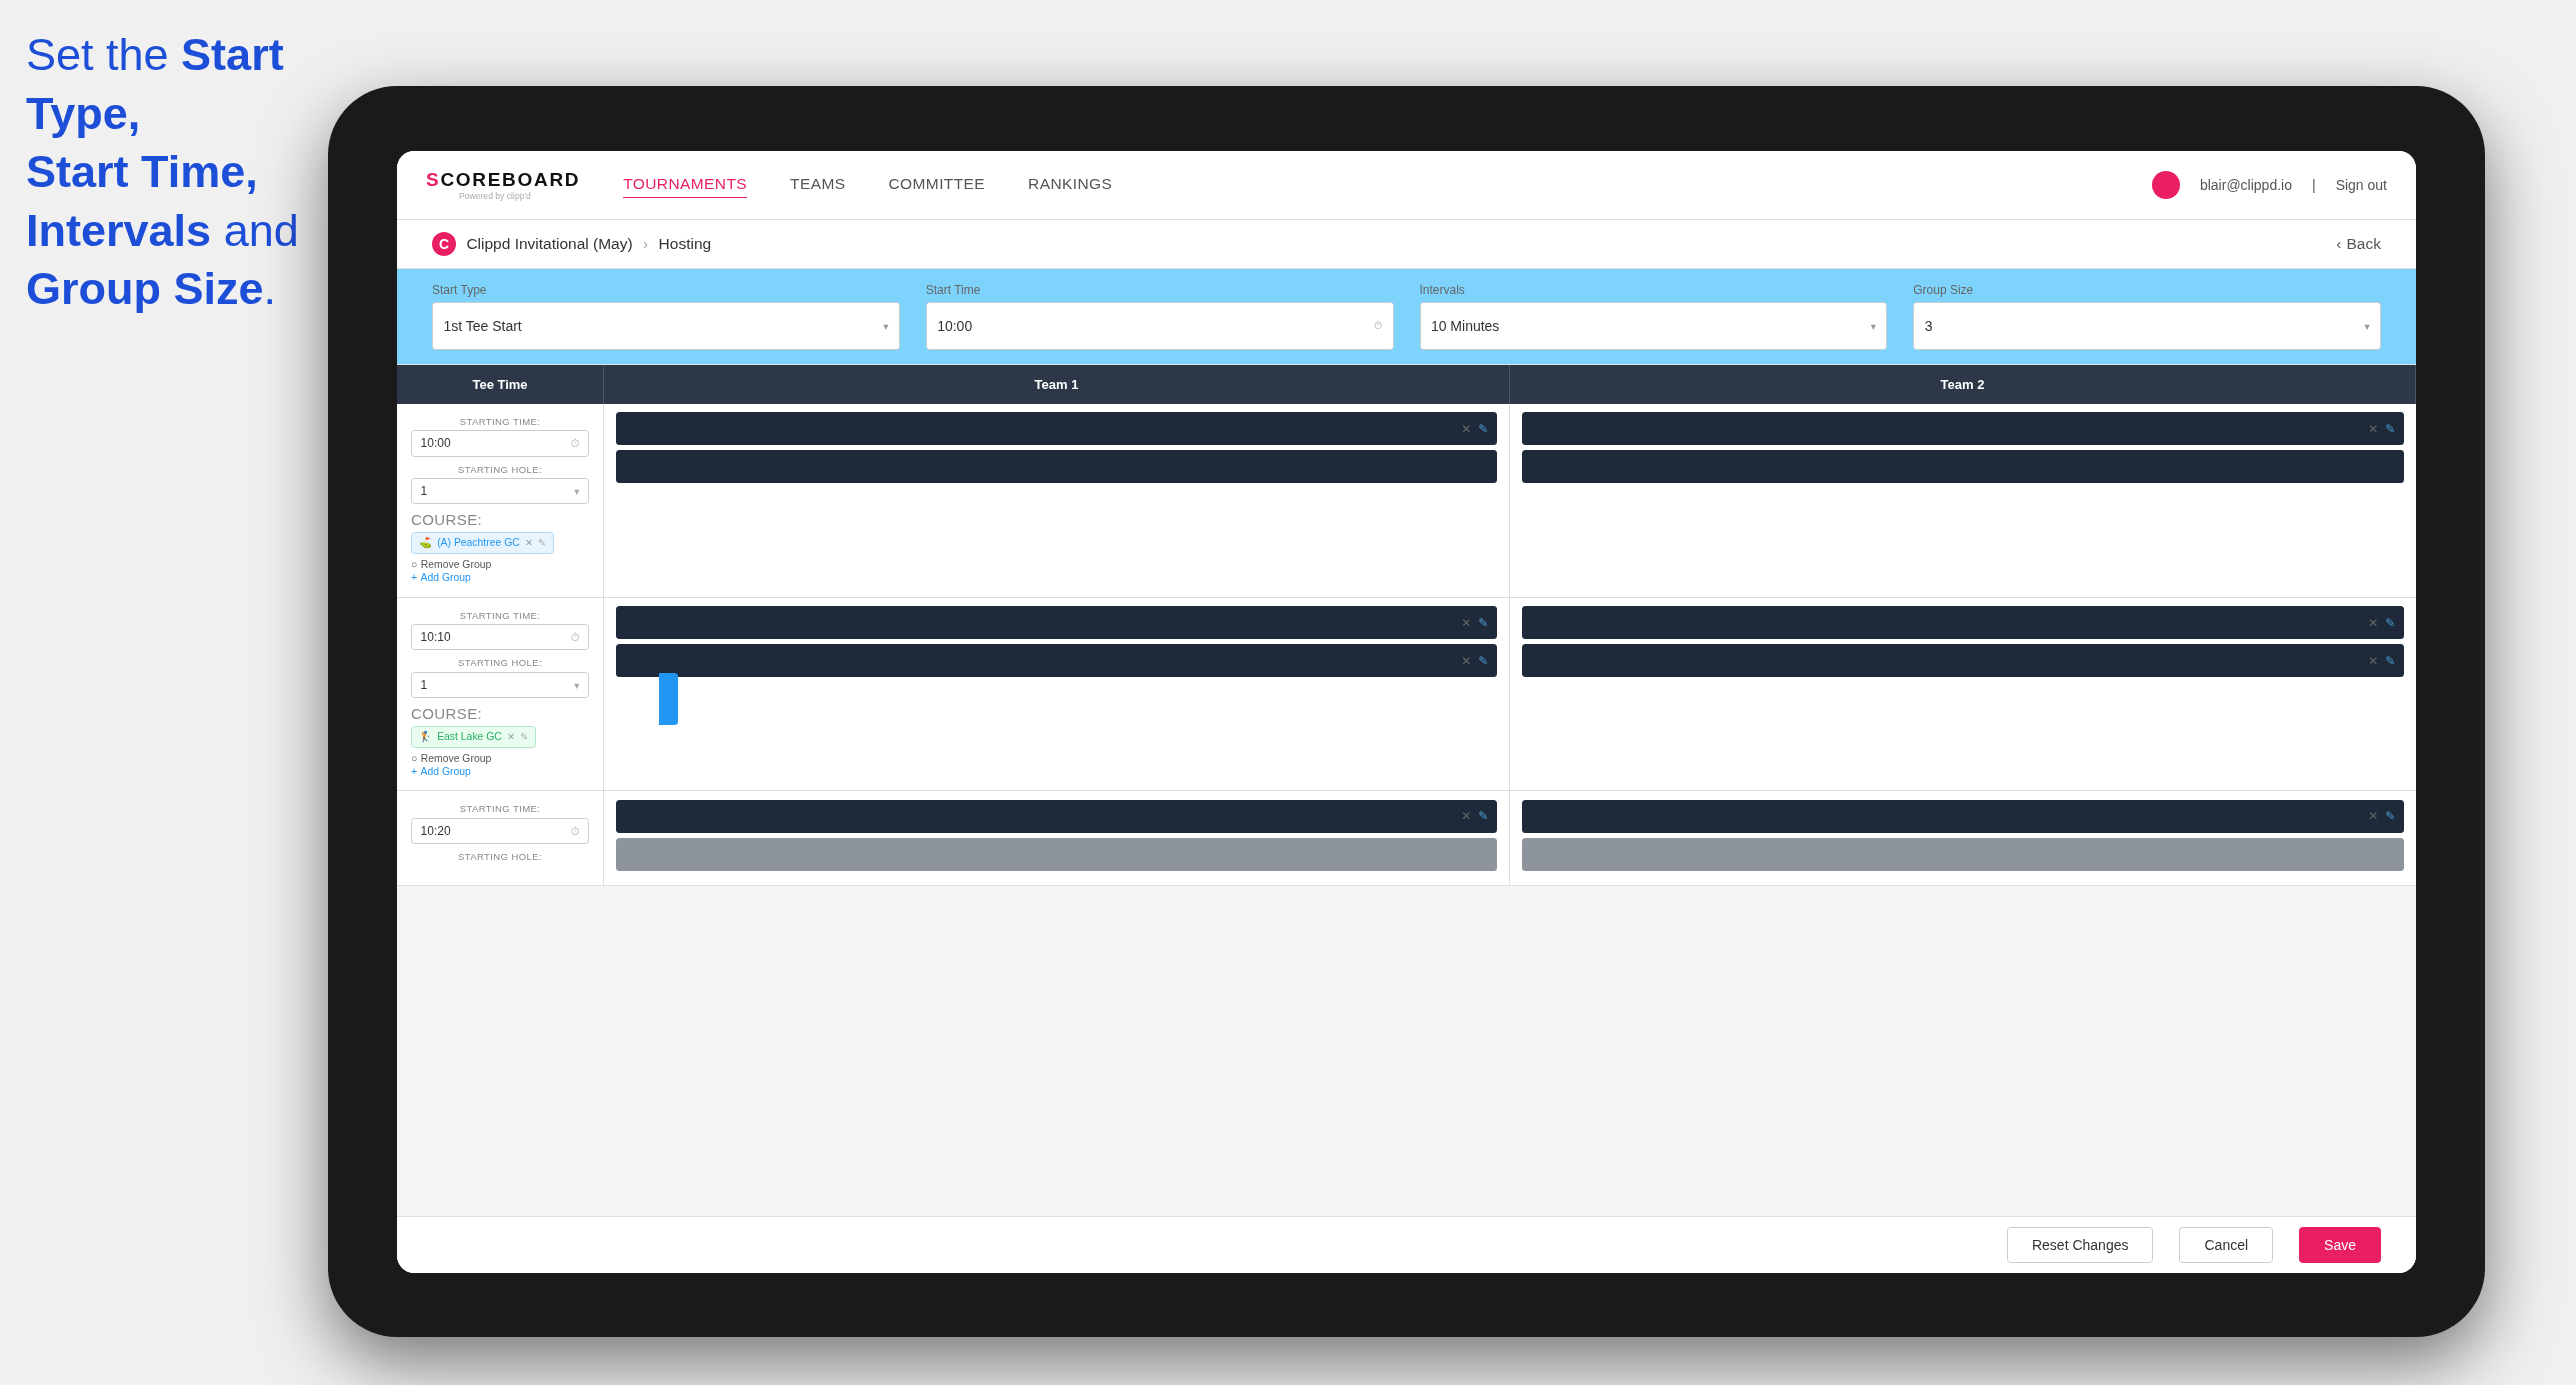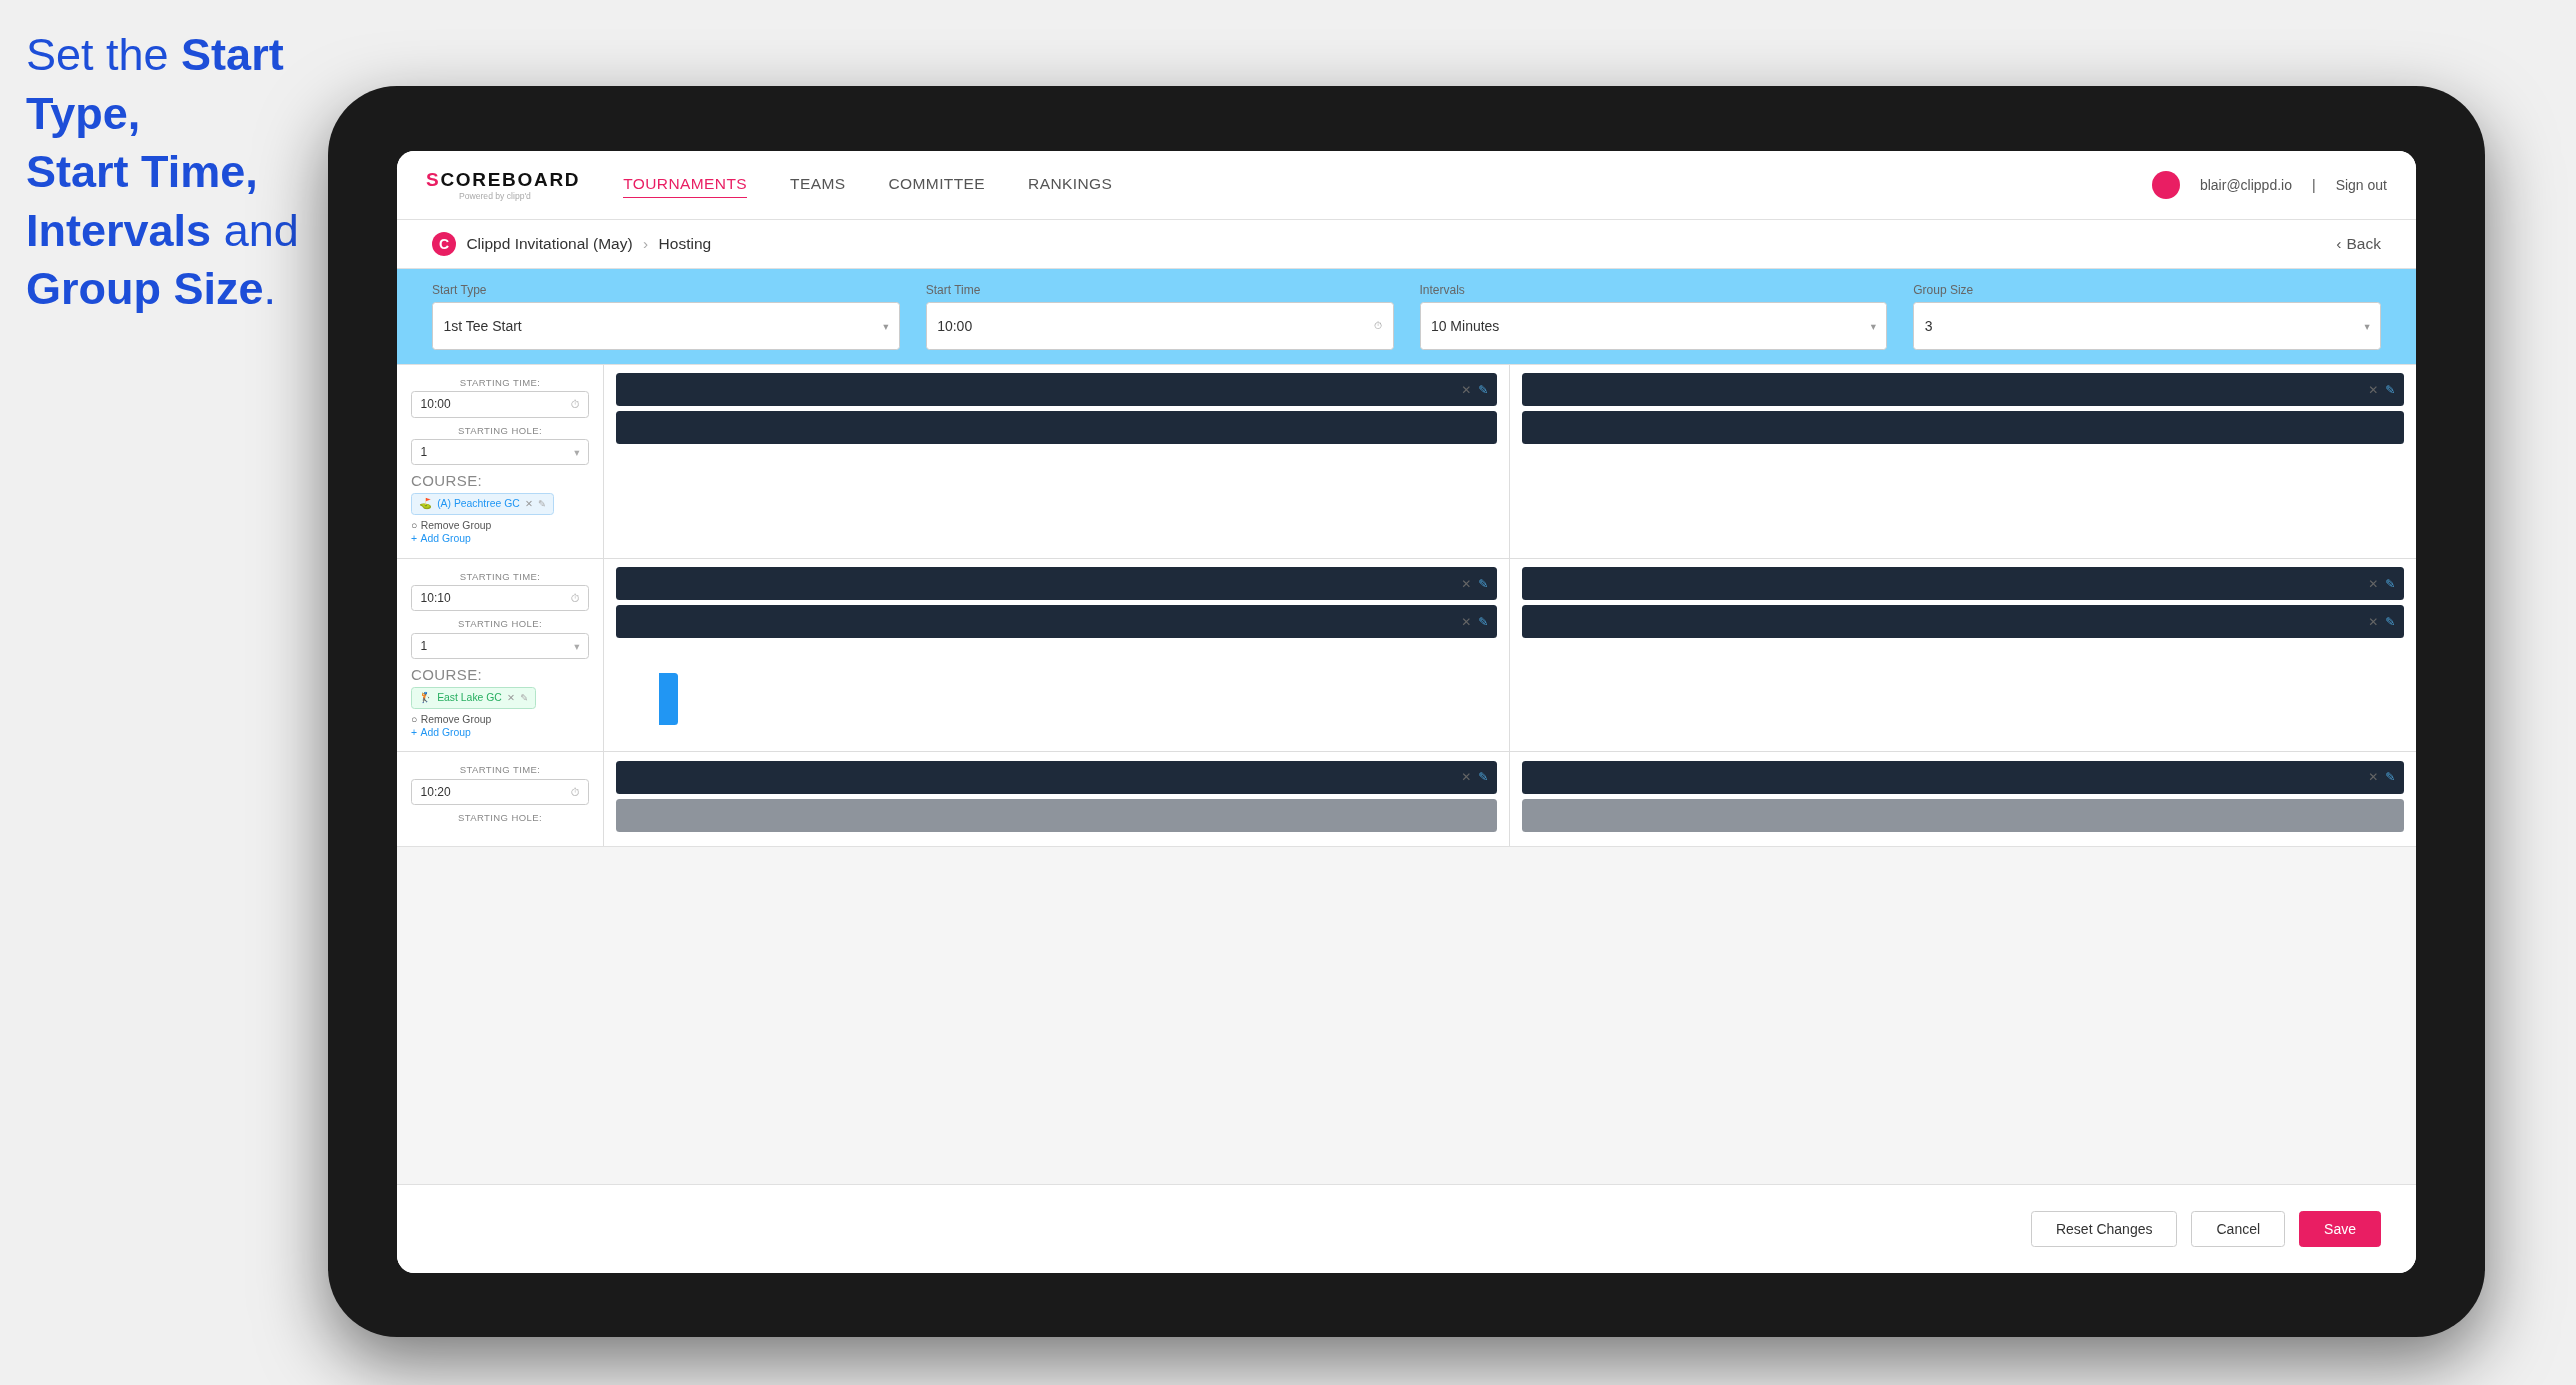--- a/index.html
+++ b/index.html
@@ -306,25 +306,25 @@
     }
     .player-slot .slot-edit {
       color: #4a9fd4;
       font-size: 12px;
       cursor: pointer;
     }
 
     
     .footer-bar {
       background: #fff;
-      padding: 26px 35px;
+      padding: 10px 35px;
       display: flex;
       justify-content: flex-end;
       align-items: center;
-      gap: 14px;
+      gap: 26px;
       border-top: 0.9px solid #e0e0e0;
       flex-shrink: 0;
     }
     .btn {
       padding: 8.6px 24px;
       border-radius: 3.5px;
       font-size: 14px;
       font-weight: 500;
       cursor: pointer;
       border: 0.9px solid transparent;
@@ -437,20 +437,25 @@
       </div>
       <div class="control-group">
         <div class="control-label">Group Size</div>
         <div class="control-select">
           <span>3</span>
           <span class="chevron">▾</span>
         </div>
       </div>
     </div>
 
+    <div class="table-header">
+      <div class="table-header-cell">Tee Time</div>
+      <div class="table-header-cell">Team 1</div>
+      <div class="table-header-cell">Team 2</div>
+    </div>
 
     <div class="main-content">
 
       <div class="group-row" style="border-bottom:0.9px solid #ddd;">
         <div class="group-left">
           <div class="group-left-label">STARTING TIME:</div>
           <div class="group-left-value">
             <span>10:00</span>
             <span style="color:#aaa;font-size:11.2px;">⏱</span>
           </div>

